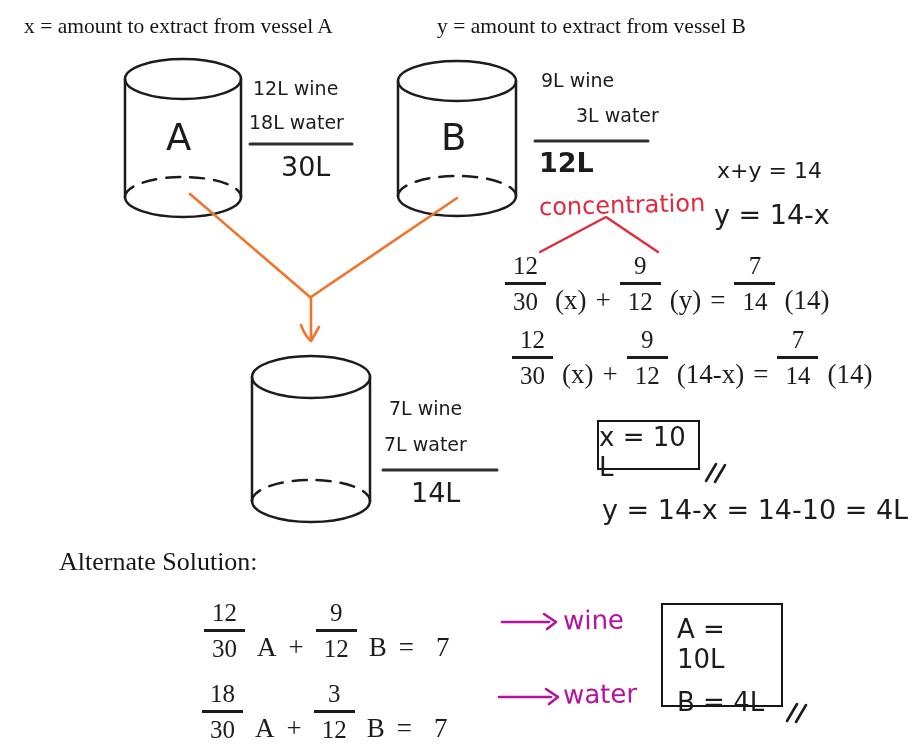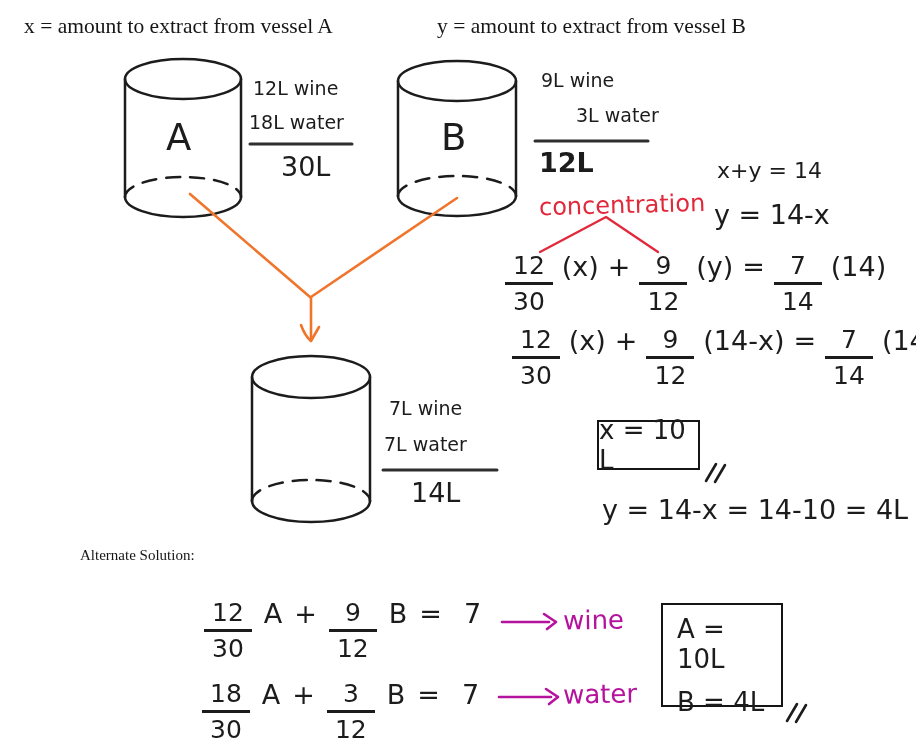--- a/index.html
+++ b/index.html
@@ -7,27 +7,27 @@
           font-family:"DejaVu Sans",sans-serif;color:#1c1c1c;}
   #shape-layer{position:absolute;left:0;top:0;width:916px;height:752px;}
   .abs{position:absolute;white-space:nowrap;}
   .serif{font-family:"Liberation Serif",serif;color:#161616;}
   .hw{font-family:"DejaVu Sans",sans-serif;color:#1c1c1c;}
   .red{color:#e2293c;}
   .magenta{color:#b5129e;}
   .vessel-letter{font-size:37px;}
   .lbl{font-size:19px;}
   .total{font-size:27px;}
-  .eq{position:absolute;display:flex;align-items:flex-start;gap:9px;font-size:27px;white-space:nowrap;}
+  .eq{position:absolute;display:flex;align-items:flex-end;gap:9px;font-size:27px;white-space:nowrap;font-family:Liberation Serif, serif;}
   .frac{display:inline-flex;flex-direction:column;align-items:center;line-height:1;font-size:25px;}
   .frac .num{padding:2px 8px 4px;}
   .frac .fbar{height:2.5px;background:#1c1c1c;width:100%;}
   .frac .den{padding:4px 8px 2px;}
   .box{position:absolute;border:2.5px solid #151515;box-sizing:border-box;}
-  #x-box{left:597px;top:420px;width:103px;height:50px;display:flex;align-items:center;justify-content:center;font-size:26px;}
+  #x-box{left:597px;top:420px;width:103px;height:50px;display:flex;align-items:flex-start;justify-content:center;font-size:26px;}
   #result-box{left:661px;top:603px;width:122px;height:104px;padding:9px 7px 0 14px;font-size:26px;}
   #result-box .rline{margin-bottom:13px;}
 </style>
 </head>
 <body>
 
 <div id="canvas">
 
   <svg id="shape-layer" viewBox="0 0 916 752" fill="none" stroke-linecap="round" stroke-linejoin="round">
 
@@ -152,21 +152,21 @@
   <div id="x-box" class="box hw">
     <span>x = 10 L</span>
   </div>
 
   <div class="abs hw" style="left:602px;top:494px;font-size:27px;">y = 14-x = 14-10 = 4L</div>
 
   <div class="abs hw lbl" style="left:389px;top:397px;">7L wine</div>
   <div class="abs hw lbl" style="left:384px;top:433px;">7L water</div>
   <div class="abs hw total" style="left:404px;top:477px;margin-left:7px;">14L</div>
 
-  <div class="abs serif" style="left:80px;top:547px;font-size:15px;">Alternate Solution:</div>
+  <div class="abs serif" style="left:59px;top:547px;font-size:26px;">Alternate Solution:</div>
 
   <div class="eq hw" style="left:204px;top:598px;gap:12px;">
     <span class="frac">
       <span class="num">12</span>
       <span class="fbar"></span>
       <span class="den">30</span>
     </span>
     <span>A</span>
     <span>+</span>
     <span class="frac">

